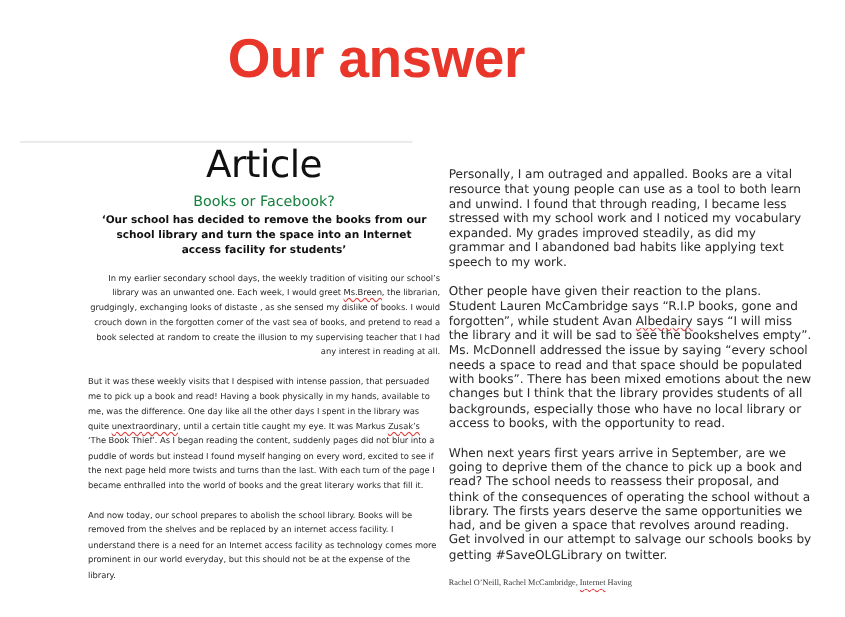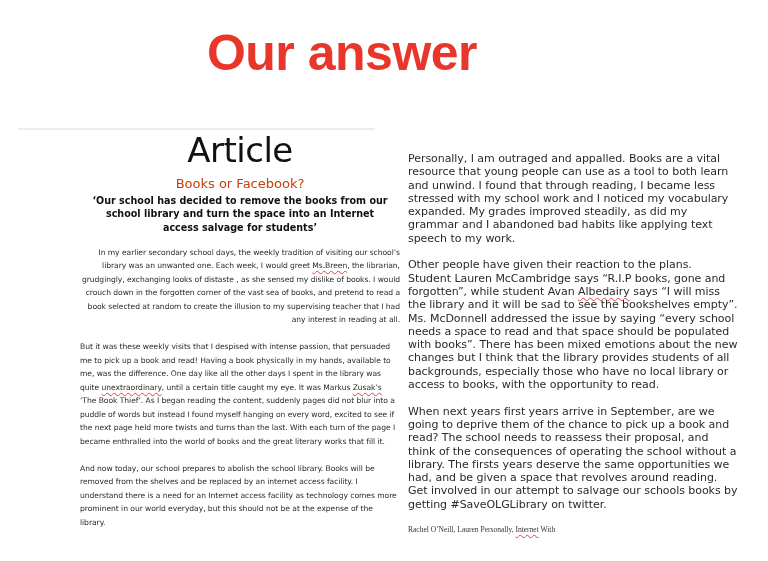--- a/index.html
+++ b/index.html
@@ -14,21 +14,21 @@
     }
     .left-col { position: absolute; left: 62px; top: 128px; width: 320px; margin-left: 18px; }
     .right-col { position: absolute; left: 408px; top: 152px; width: 330px; }
     .article-heading {
       text-align: center; font-family: "DejaVu Sans", sans-serif; font-weight: normal;
       font-size: 34px; color: #111; margin: 0; line-height: 44px;
       letter-spacing: -0.5px;
     }
     .subheading {
       text-align: center; font-family: "DejaVu Sans", sans-serif; font-size: 13px;
-      color: #c2410c; margin: 4px 0 0 0; line-height: 16px;
+      color: #15803d; margin: 4px 0 0 0; line-height: 16px;
     }
     .lead-quote {
       text-align: center; font-family: "DejaVu Sans", sans-serif; font-weight: bold;
       font-size: 9.6px; color: #111; line-height: 13.3px; margin: 2px 0 0 0;
       padding: 0 10px;
     }
     .para {
       font-family: "DejaVu Sans", sans-serif; font-size: 7.6px; line-height: 13.5px;
       color: #2a2a2a; margin: 0 0 13.5px 0; letter-spacing: -0.05px;
     }
@@ -45,28 +45,28 @@
 </head>
 <body>
 
 <h1 class="slide-title">Our answer</h1>
 
 <div class="divider"></div>
 
 <div class="left-col">
   <h2 class="article-heading">Article</h2>
   <div class="subheading">Books or Facebook?</div>
-  <div class="lead-quote">‘Our school has decided to remove the books from our school library and turn the space into an Internet access salvage for students’</div>
+  <div class="lead-quote">‘Our school has decided to remove the books from our school library and turn the space into an Internet access facility for students’</div>
   <div id="left-paras">
       <p class="para first-para"><span>In my earlier secondary school days, the weekly tradition of visiting our school’s library was an unwanted one. Each week, I would greet </span><span class="spell">Ms.Breen</span><span>, the librarian, grudgingly, exchanging looks of distaste , as she sensed my dislike of books. I would crouch down in the forgotten corner of the vast sea of books, and pretend to read a book selected at random to create the illusion to my supervising teacher that I had any interest in reading at all.</span></p>
       <p class="para"><span>But it was these weekly visits that I despised with intense passion, that persuaded me to pick up a book and read! Having a book physically in my hands, available to me, was the difference. One day like all the other days I spent in the library was quite </span><span class="spell">unextraordinary</span><span>, until a certain title caught my eye. It was Markus </span><span class="spell">Zusak’s</span><span> ‘The Book Thief’. As I began reading the content, suddenly pages did not blur into a puddle of words but instead I found myself hanging on every word, excited to see if the next page held more twists and turns than the last. With each turn of the page I became enthralled into the world of books and the great literary works that fill it.</span></p>
       <p class="para"><span>And now today, our school prepares to abolish the school library. Books will be removed from the shelves and be replaced by an internet access facility. I understand there is a need for an Internet access facility as technology comes more prominent in our world everyday, but this should not be at the expense of the library.</span></p>
     </div>
 </div>
 
 <div class="right-col">
   <div id="right-paras">
       <p class="para first-para"><span>Personally, I am outraged and appalled. Books are a vital resource that young people can use as a tool to both learn and unwind. I found that through reading, I became less stressed with my school work and I noticed my vocabulary expanded. My grades improved steadily, as did my grammar and I abandoned bad habits like applying text speech to my work.</span></p>
       <p class="para"><span>Other people have given their reaction to the plans. Student Lauren McCambridge says “R.I.P books, gone and forgotten”, while student Avan </span><span class="spell">Albedairy</span><span> says “I will miss the library and it will be sad to see the bookshelves empty”. Ms. McDonnell addressed the issue by saying “every school needs a space to read and that space should be populated with books”. There has been mixed emotions about the new changes but I think that the library provides students of all backgrounds, especially those who have no local library or access to books, with the opportunity to read.</span></p>
       <p class="para"><span> When next years first years arrive in September, are we going to deprive them of the chance to pick up a book and read? The school needs to reassess their proposal, and think of the consequences of operating the school without a library. The firsts years deserve the same opportunities we had, and be given a space that revolves around reading. Get involved in our attempt to salvage our schools books by getting #SaveOLGLibrary on twitter.</span></p>
     </div>
-  <div class="reporters-names" id="reporters-names"><span>Rachel O’Neill, Lauren Personally, </span><span class="spell">Internet</span><span> With</span></div>
+  <div class="reporters-names" id="reporters-names"><span>Rachel O’Neill, Rachel McCambridge, </span><span class="spell">Internet</span><span> Having</span></div>
 </div>
 
 </body></html>

